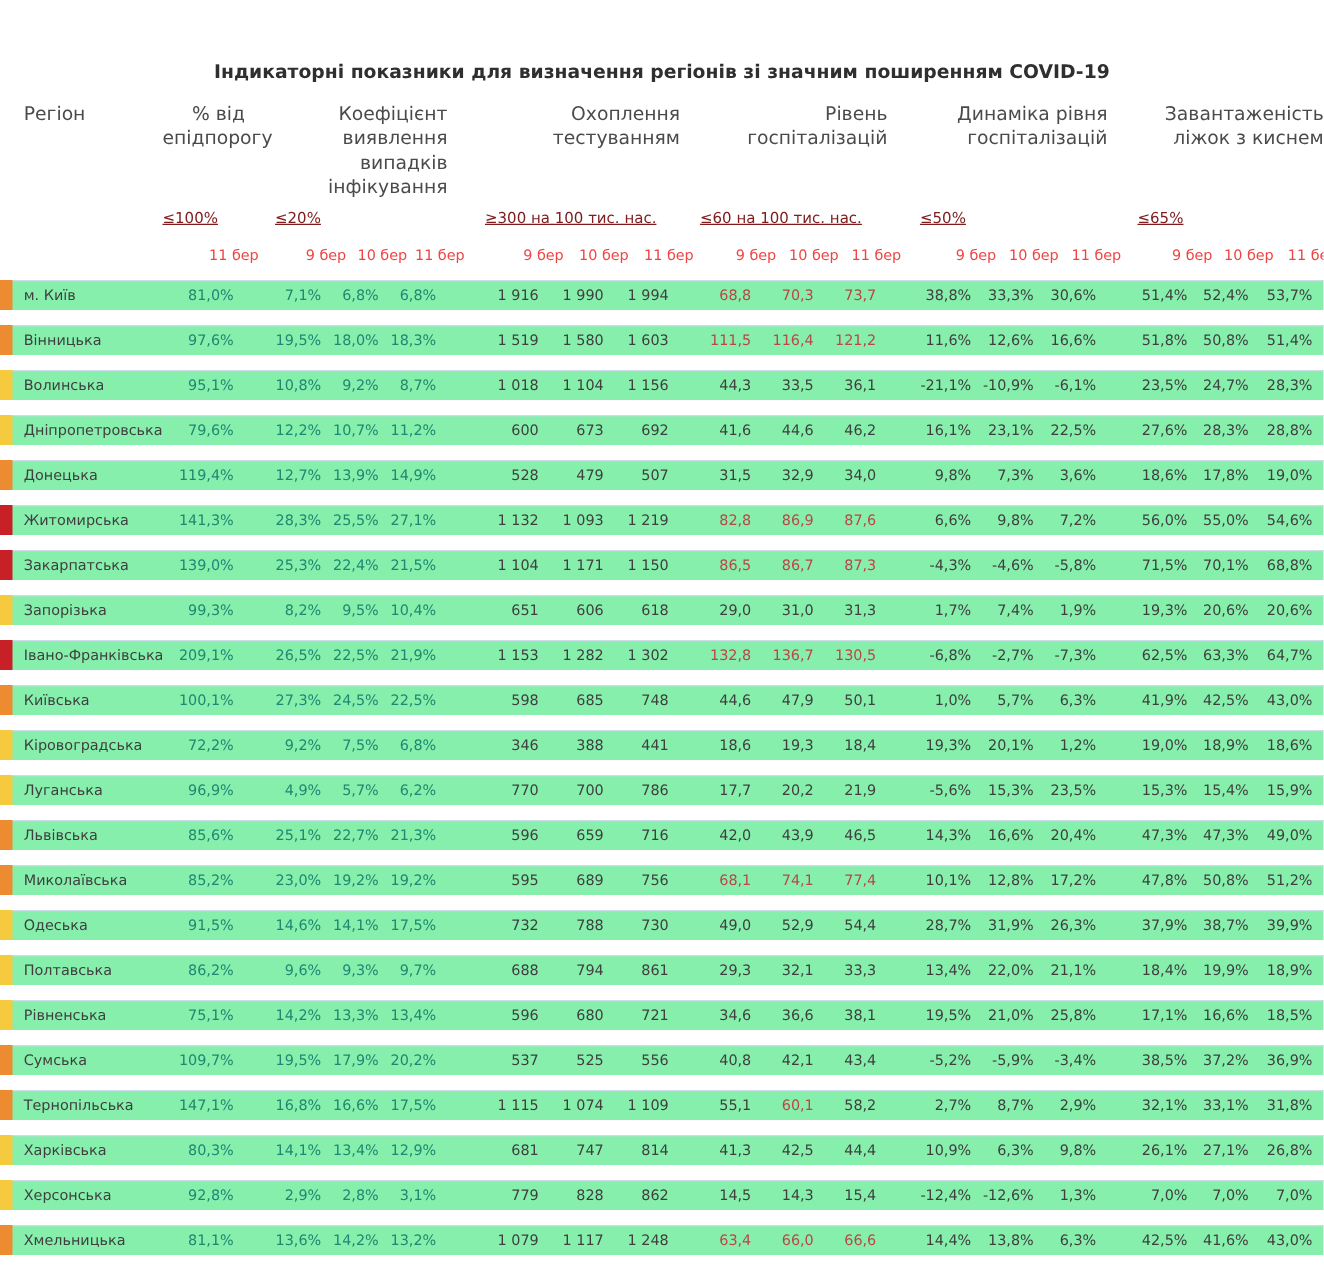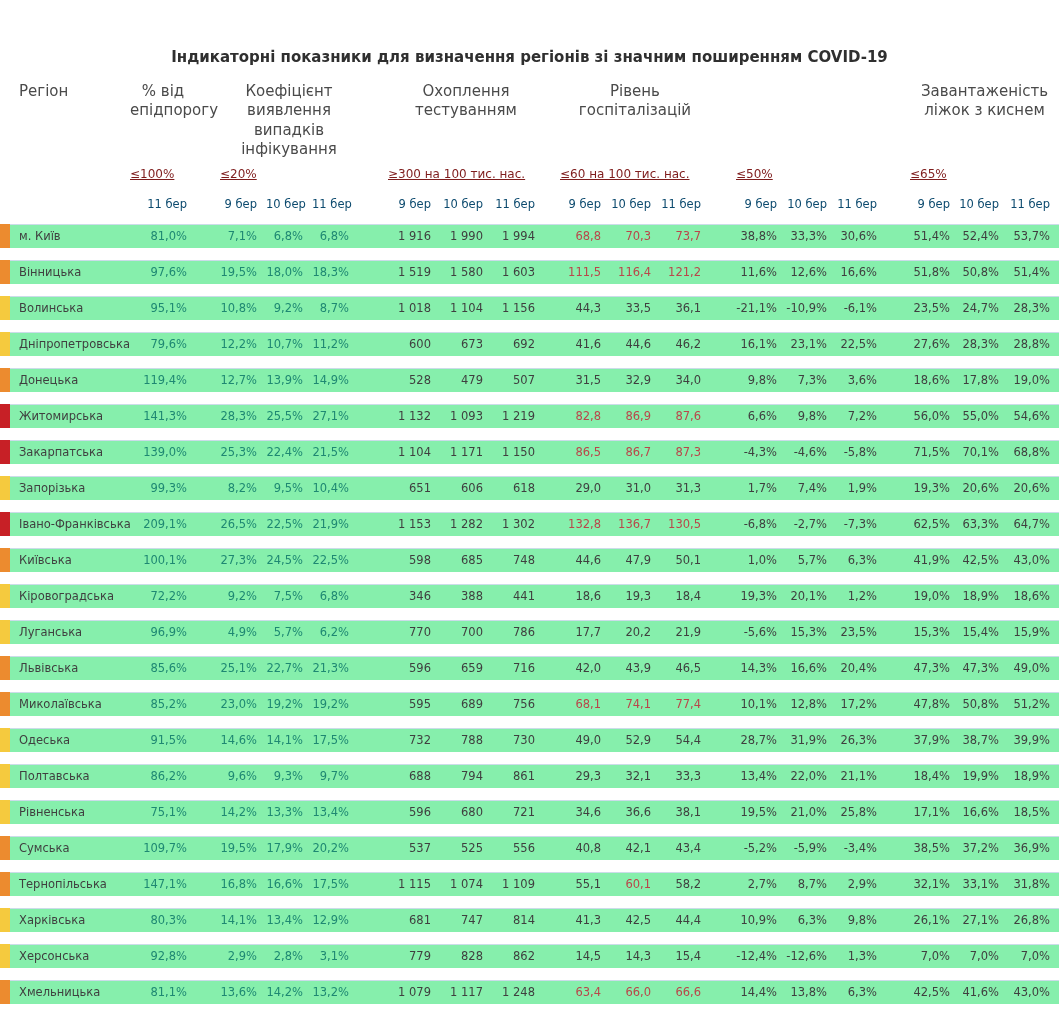--- a/index.html
+++ b/index.html
@@ -1,26 +1,26 @@
 <!DOCTYPE html>
 <html><head>
 <meta charset="utf-8">
 <style>
   html,body{margin:0;padding:0;background:#fff;}
   .page{position:relative;width:1059px;height:1015px;background:#fff;overflow:hidden;
         font-family:"DejaVu Sans","Liberation Sans",sans-serif;margin-top:40px;}
   .title{padding-top:6px;text-align:center;font-weight:bold;font-size:15px;line-height:1.5;color:#2f2f2f;}
   .grid{display:grid;grid-template-columns:10px 120px 66px 24px 46px 46px 46px 30px 52px 52px 52px 16px 50px 50px 50px 26px 50px 50px 50px 24px 49px 49px 51px;}
   .hdr-titles{margin-top:13px;font-size:15px;color:#4a4a4a;line-height:1.3;align-items:start;}
-  .hdr-titles .ct{text-align:center;}
+  .hdr-titles .ct{text-align:right;}
   .region-hdr{grid-column:2;padding-left:9px;}
   .gc3{grid-column:3}.gc5{grid-column:5/span 3}.gc9{grid-column:9/span 3}
   .gc13{grid-column:13/span 3}.gc17{grid-column:17/span 3}.gc21{grid-column:21/span 3}
   .hdr-thresh{margin-top:7px;font-size:12px;color:#7f1d1d;text-decoration:underline;}
-  .hdr-dates{margin-top:16px;font-size:12px;color:#0c4a6e;align-items:center;}
+  .hdr-dates{margin-top:16px;font-size:12px;color:#ef4444;align-items:center;padding-left:20px;}
   .rows{display:flex;flex-direction:column;gap:12px;margin-top:13px;}
   .row{height:23px;background:#86efac;border-top:1px solid #ccdce9;align-items:center;}
   .marker{grid-column:1;height:24px;margin-top:-1px;}
   .cell{font-size:11.5px;white-space:nowrap;}
   .num{text-align:right;padding-right:9px;}
   .region{padding-left:9px;color:#3f3f3f;}
   .green{color:#1e8872;}
   .redv{color:#b9464a;}
   .dark{color:#3f3f3f;}
   .footer-bar{position:absolute;left:0;right:0;bottom:0;height:7px;background:#38a79c;}
@@ -33,20 +33,21 @@
   <div class="title">
     <div>Індикаторні показники для визначення регіонів зі значним поширенням COVID-19</div>
   </div>
 
   <div class="grid hdr-titles">
     <div class="region-hdr">Регіон</div>
     <div class="ct gc3">% від епідпорогу</div>
     <div class="ct gc5">Коефіцієнт виявлення випадків інфікування</div>
     <div class="ct gc9">Охоплення тестуванням</div>
     <div class="ct gc13">Рівень госпіталізацій</div>
+    <div class="ct gc17">Динаміка рівня госпіталізацій</div>
     <div class="ct gc21">Завантаженість ліжок з киснем</div>
   </div>
 
   <div class="grid hdr-thresh">
     <div class="ct gc3">≤100%</div>
     <div class="ct gc5">≤20%</div>
     <div class="ct gc9">≥300 на 100 тис. нас.</div>
     <div class="ct gc13">≤60 на 100 тис. нас.</div>
     <div class="ct gc17">≤50%</div>
     <div class="ct gc21">≤65%</div>

